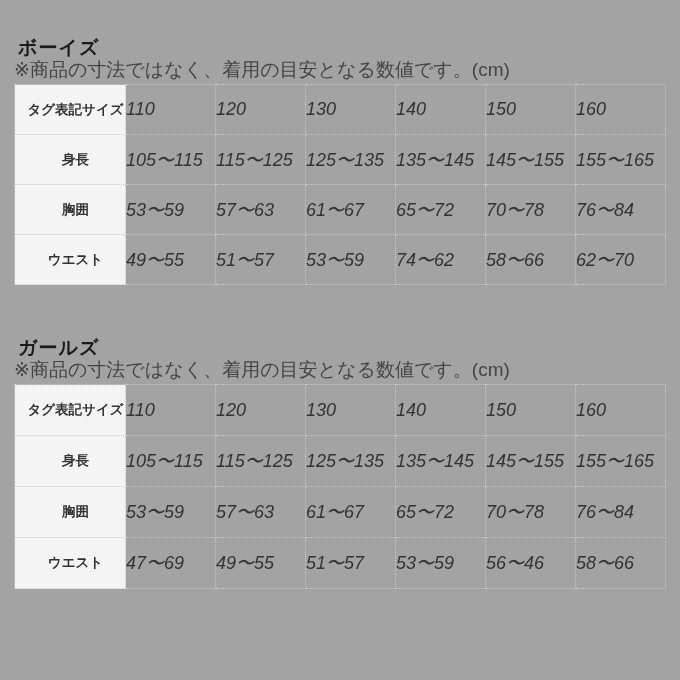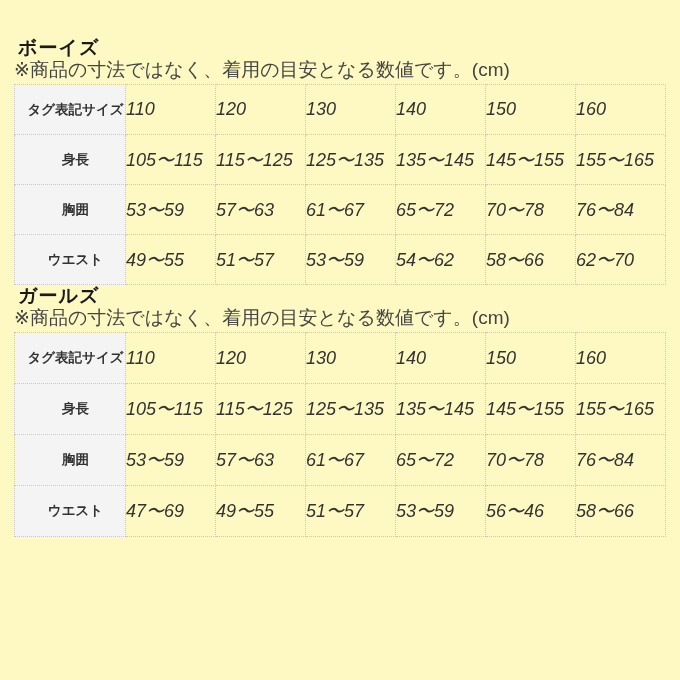--- a/index.html
+++ b/index.html
@@ -7,21 +7,21 @@
     padding: 0;
     background: #ffffff;
     font-family: "Liberation Sans", "DejaVu Sans", sans-serif;
   }
   .page {
     width: 680px;
     height: 680px;
     box-sizing: border-box;
     padding: 37px 14px 0 14px;
     overflow: hidden;
-    background: #fef9c3;
+    background: #a3a3a3;
   }
   .section-title {
     font-size: 19px;
     line-height: 22px;
     font-weight: bold;
     color: #1a1a1a;
     margin: 0 0 0 4px;
     letter-spacing: 1px;
   }
   .note {
@@ -54,21 +54,21 @@
     padding-left: 12px;
   }
   td.value-cell {
     text-align: left;
     font-size: 18px;
     font-weight: normal;
     color: #333333;
     padding: 0;
     font-style: italic;
   }
-  .section-girls { }
+  .section-girls { margin-top: 52px; }
 </style>
 </head>
 <body>
 
 <div class="page">
 
   <section class="section-boys">
     <h2 class="section-title">ボーイズ</h2>
     <p class="note">※商品の寸法ではなく、着用の目安となる数値です。(cm)</p>
     <table class="size-table">
@@ -98,21 +98,21 @@
           <td class="value-cell">61〜67</td>
           <td class="value-cell">65〜72</td>
           <td class="value-cell">70〜78</td>
           <td class="value-cell">76〜84</td>
         </tr>
         <tr class="row-boys">
           <th class="label-cell">ウエスト</th>
           <td class="value-cell">49〜55</td>
           <td class="value-cell">51〜57</td>
           <td class="value-cell">53〜59</td>
-          <td class="value-cell">54〜62</td>
+          <td class="value-cell">74〜62</td>
           <td class="value-cell">58〜66</td>
           <td class="value-cell">62〜70</td>
         </tr>
       </tbody>
     </table>
   </section>
 
   <section class="section-girls">
     <h2 class="section-title">ガールズ</h2>
     <p class="note">※商品の寸法ではなく、着用の目安となる数値です。(cm)</p>

